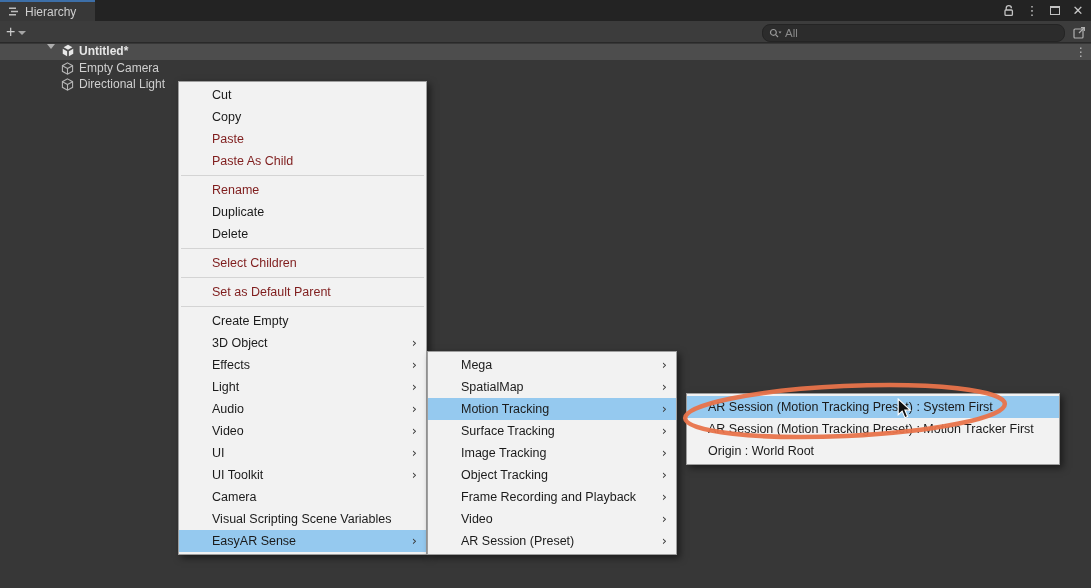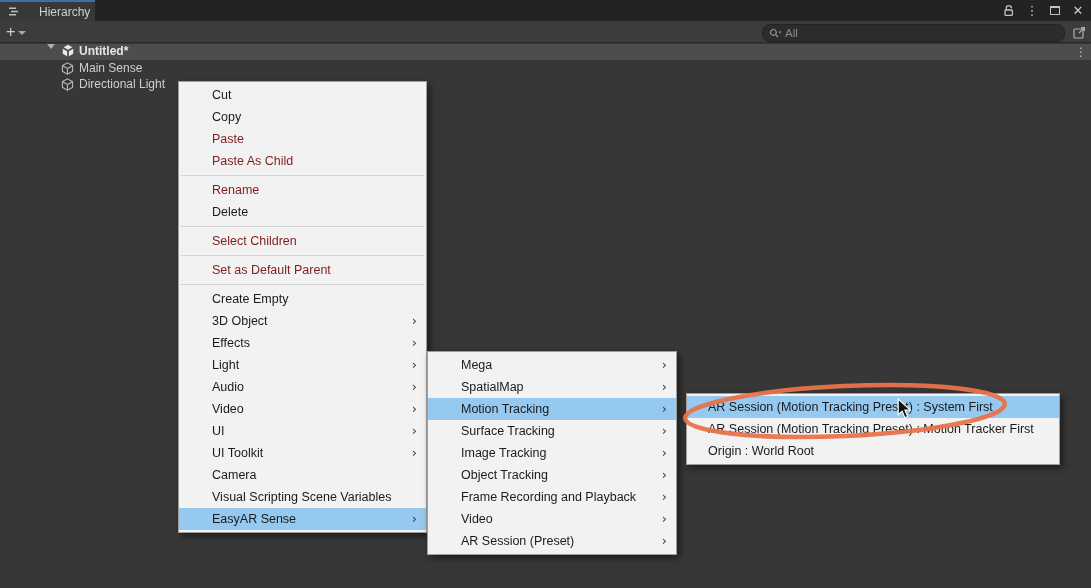--- a/index.html
+++ b/index.html
@@ -8,21 +8,21 @@
     position:relative; width:1091px; height:588px; overflow:hidden;
     background:#373737;
     font-family:"Liberation Sans","DejaVu Sans",sans-serif;
     -webkit-font-smoothing:antialiased;
   }
   
   .titlebar { position:absolute; left:0; top:0; width:100%; height:21px; background:#232323; }
   .tab {
     position:absolute; left:0; top:0; width:95px; height:21px;
     background:#383838; border-top:2px solid #3d6fa8;
-    display:flex; align-items:center; gap:19px; padding-left:6px;
+    display:flex; align-items:center; gap:5px; padding-left:6px;
     color:#cfcfcf; font-size:12px;
   }
   .titlebar-icons { position:absolute; right:6px; top:0; height:21px; display:flex; align-items:center; gap:9px; }
   .tb-icon { display:flex; align-items:center; justify-content:center; width:14px; height:14px; color:#c3c3c3; }
   .kebab { color:#c3c3c3; font-size:13px; line-height:13px; letter-spacing:0; }
   .maxbox { width:10px; height:9px; border:1px solid #c3c3c3; border-top:2px solid #c3c3c3; }
   .closex { color:#c9c9c9; font-size:13px; line-height:13px; }
   
   .toolbar { position:absolute; left:0; top:21px; width:100%; height:22px; background:#3c3c3c; border-bottom:1px solid #292929; }
   .create-btn { position:absolute; left:6px; top:0; height:22px; display:flex; align-items:center; gap:3px; color:#c8c8c8; cursor:default; }
@@ -140,39 +140,40 @@
     <span class="row-kebab">⋮</span>
   </div>
 
   <div class="tree-row" style="top:60px;">
     <span class="gobj-icon">
       <svg width="13" height="13" viewBox="0 0 12 12" fill="none" stroke="#b5b5b5" stroke-width="1">
           <polygon points="6,0.8 10.7,3.4 10.7,8.6 6,11.2 1.3,8.6 1.3,3.4"></polygon>
           <path d="M6 6v5.2M6 6L1.3 3.4M6 6l4.7-2.6"></path>
         </svg>
     </span>
-    <span>Main Sense</span>
+    <span>Empty Camera</span>
   </div>
   <div class="tree-row" style="top:76px;">
     <span class="gobj-icon">
       <svg width="13" height="13" viewBox="0 0 12 12" fill="none" stroke="#b5b5b5" stroke-width="1">
           <polygon points="6,0.8 10.7,3.4 10.7,8.6 6,11.2 1.3,8.6 1.3,3.4"></polygon>
           <path d="M6 6v5.2M6 6L1.3 3.4M6 6l4.7-2.6"></path>
         </svg>
     </span>
     <span>Directional Light</span>
   </div>
 
   <div class="menu menu1">
     <div class="mi">Cut</div>
     <div class="mi">Copy</div>
     <div class="mi dis">Paste</div>
     <div class="mi dis">Paste As Child</div>
     <div class="sep"></div>
     <div class="mi dis">Rename</div>
+    <div class="mi">Duplicate</div>
     <div class="mi">Delete</div>
     <div class="sep"></div>
     <div class="mi dis">Select Children</div>
     <div class="sep"></div>
     <div class="mi dis">Set as Default Parent</div>
     <div class="sep"></div>
     <div class="mi">Create Empty</div>
     <div class="mi"><span>3D Object</span><span class="arr">›</span></div>
     <div class="mi"><span>Effects</span><span class="arr">›</span></div>
     <div class="mi"><span>Light</span><span class="arr">›</span></div>

